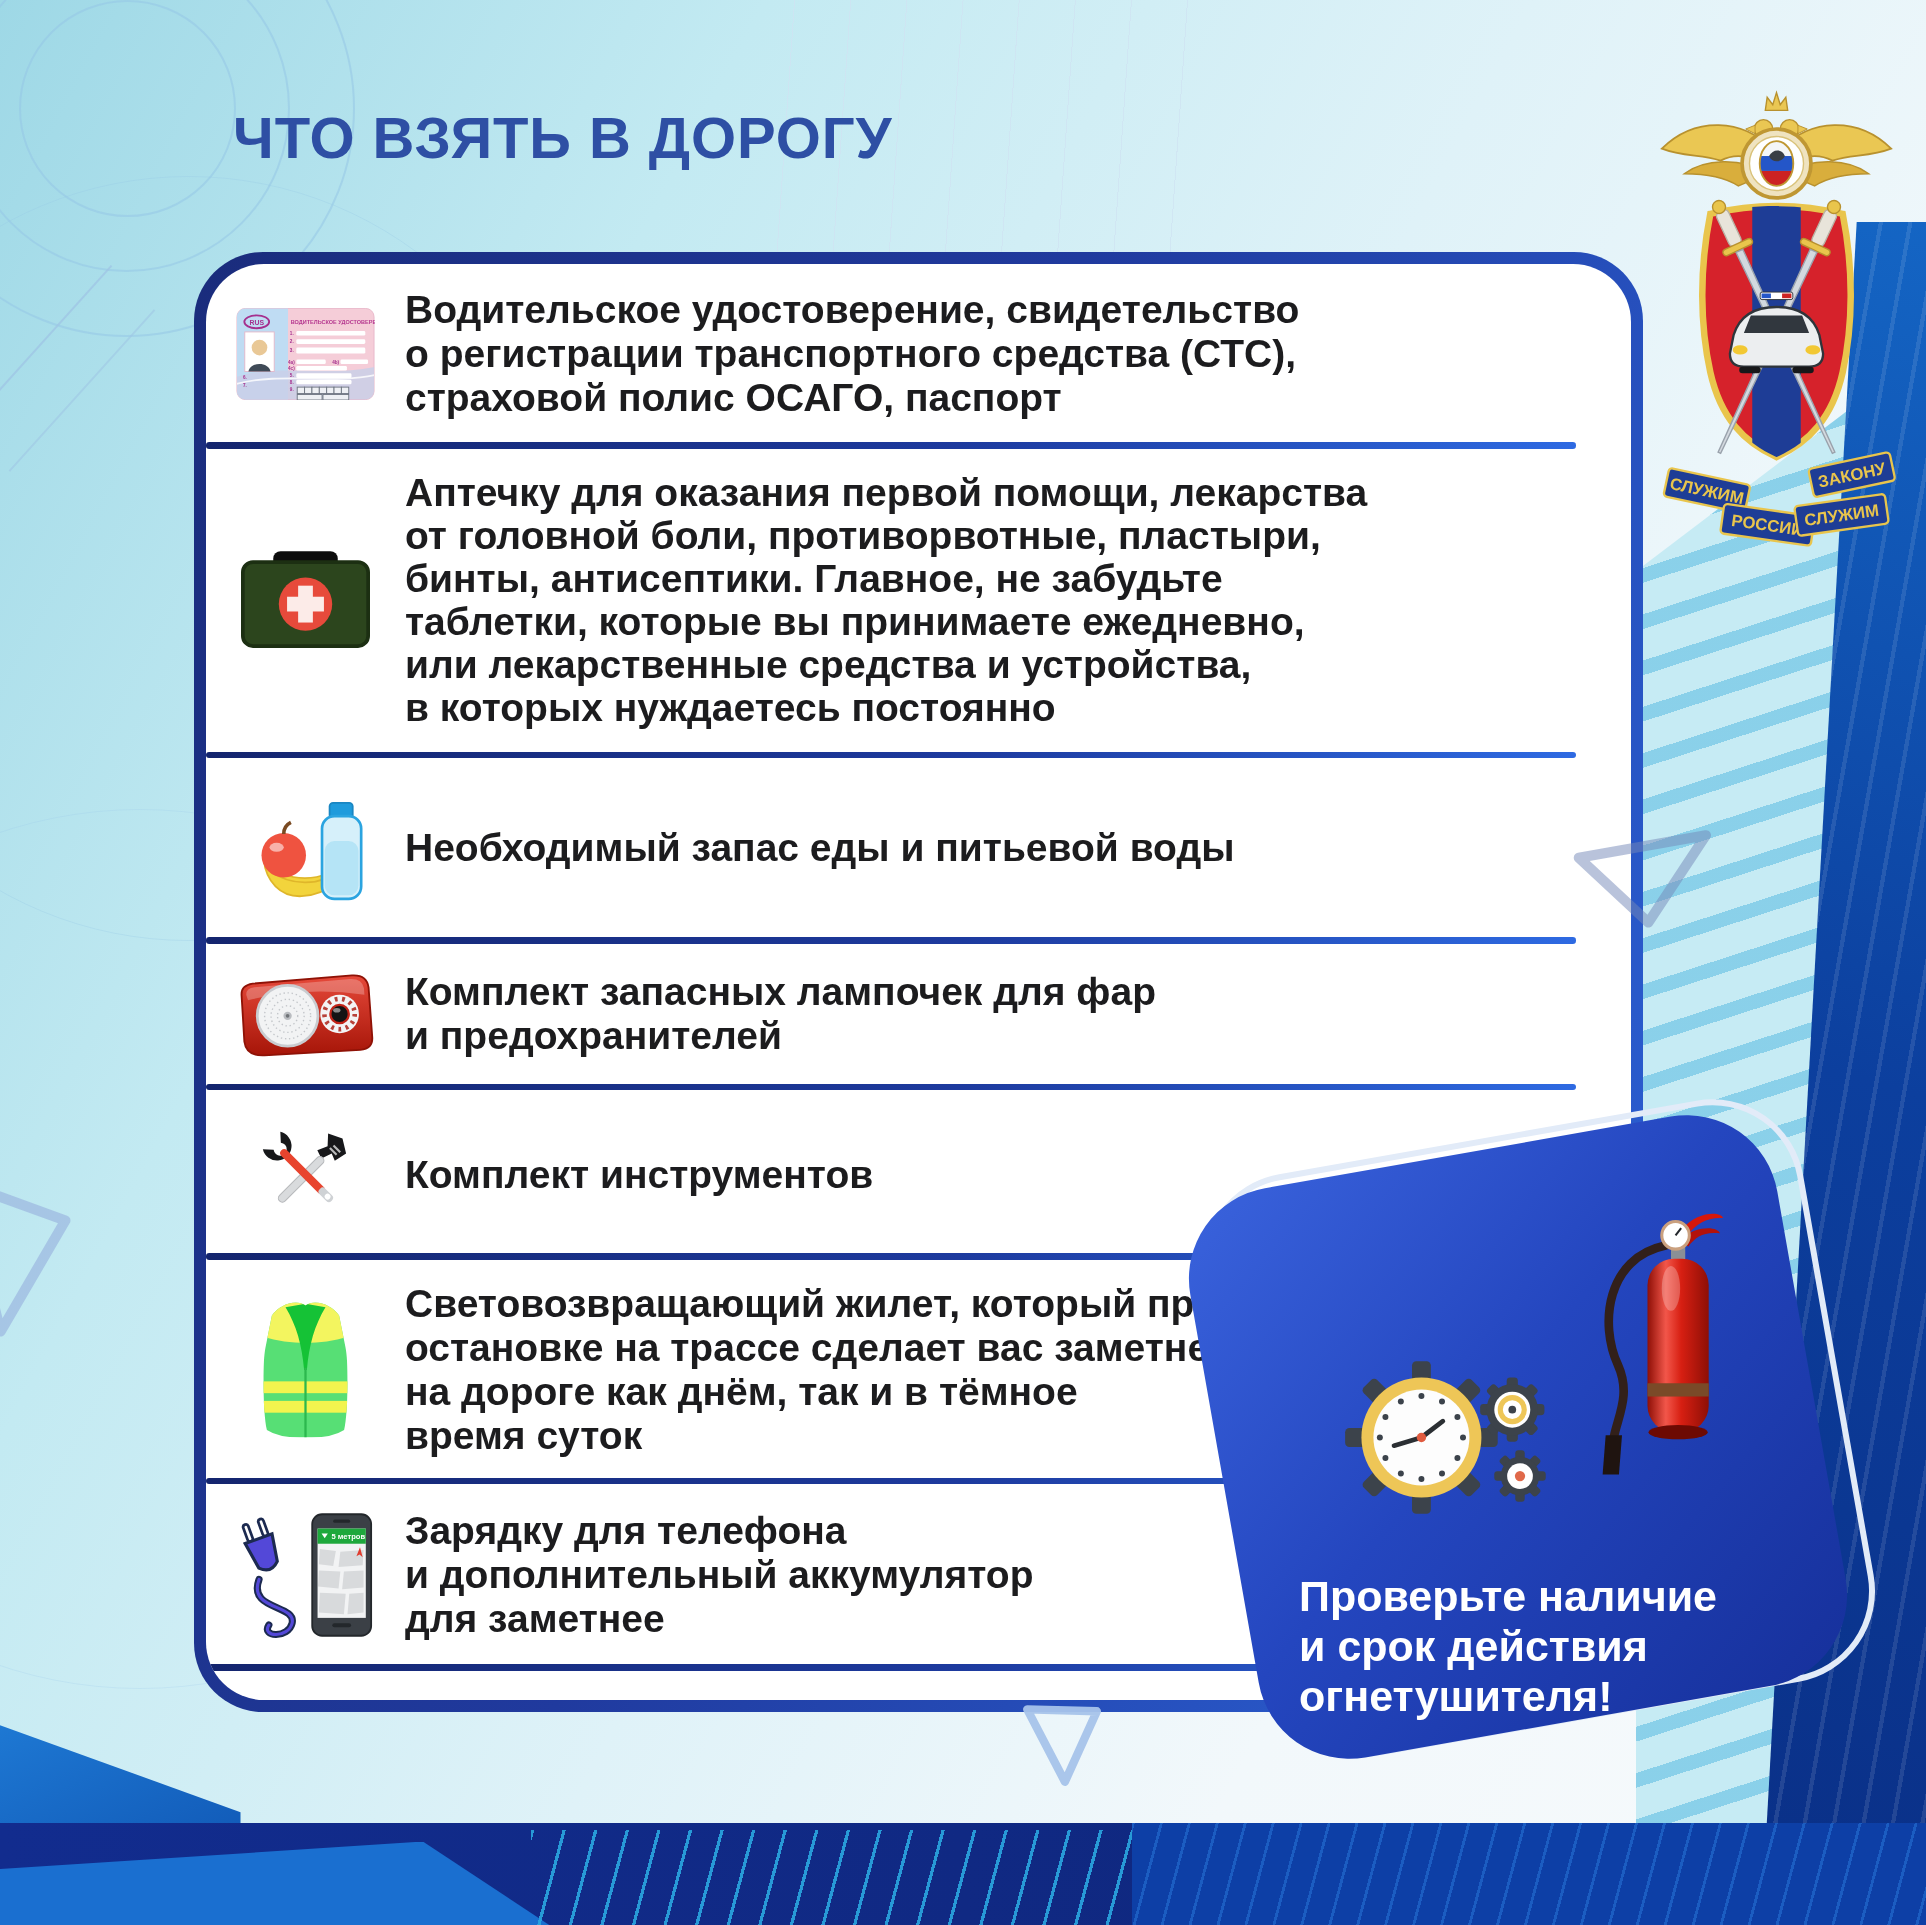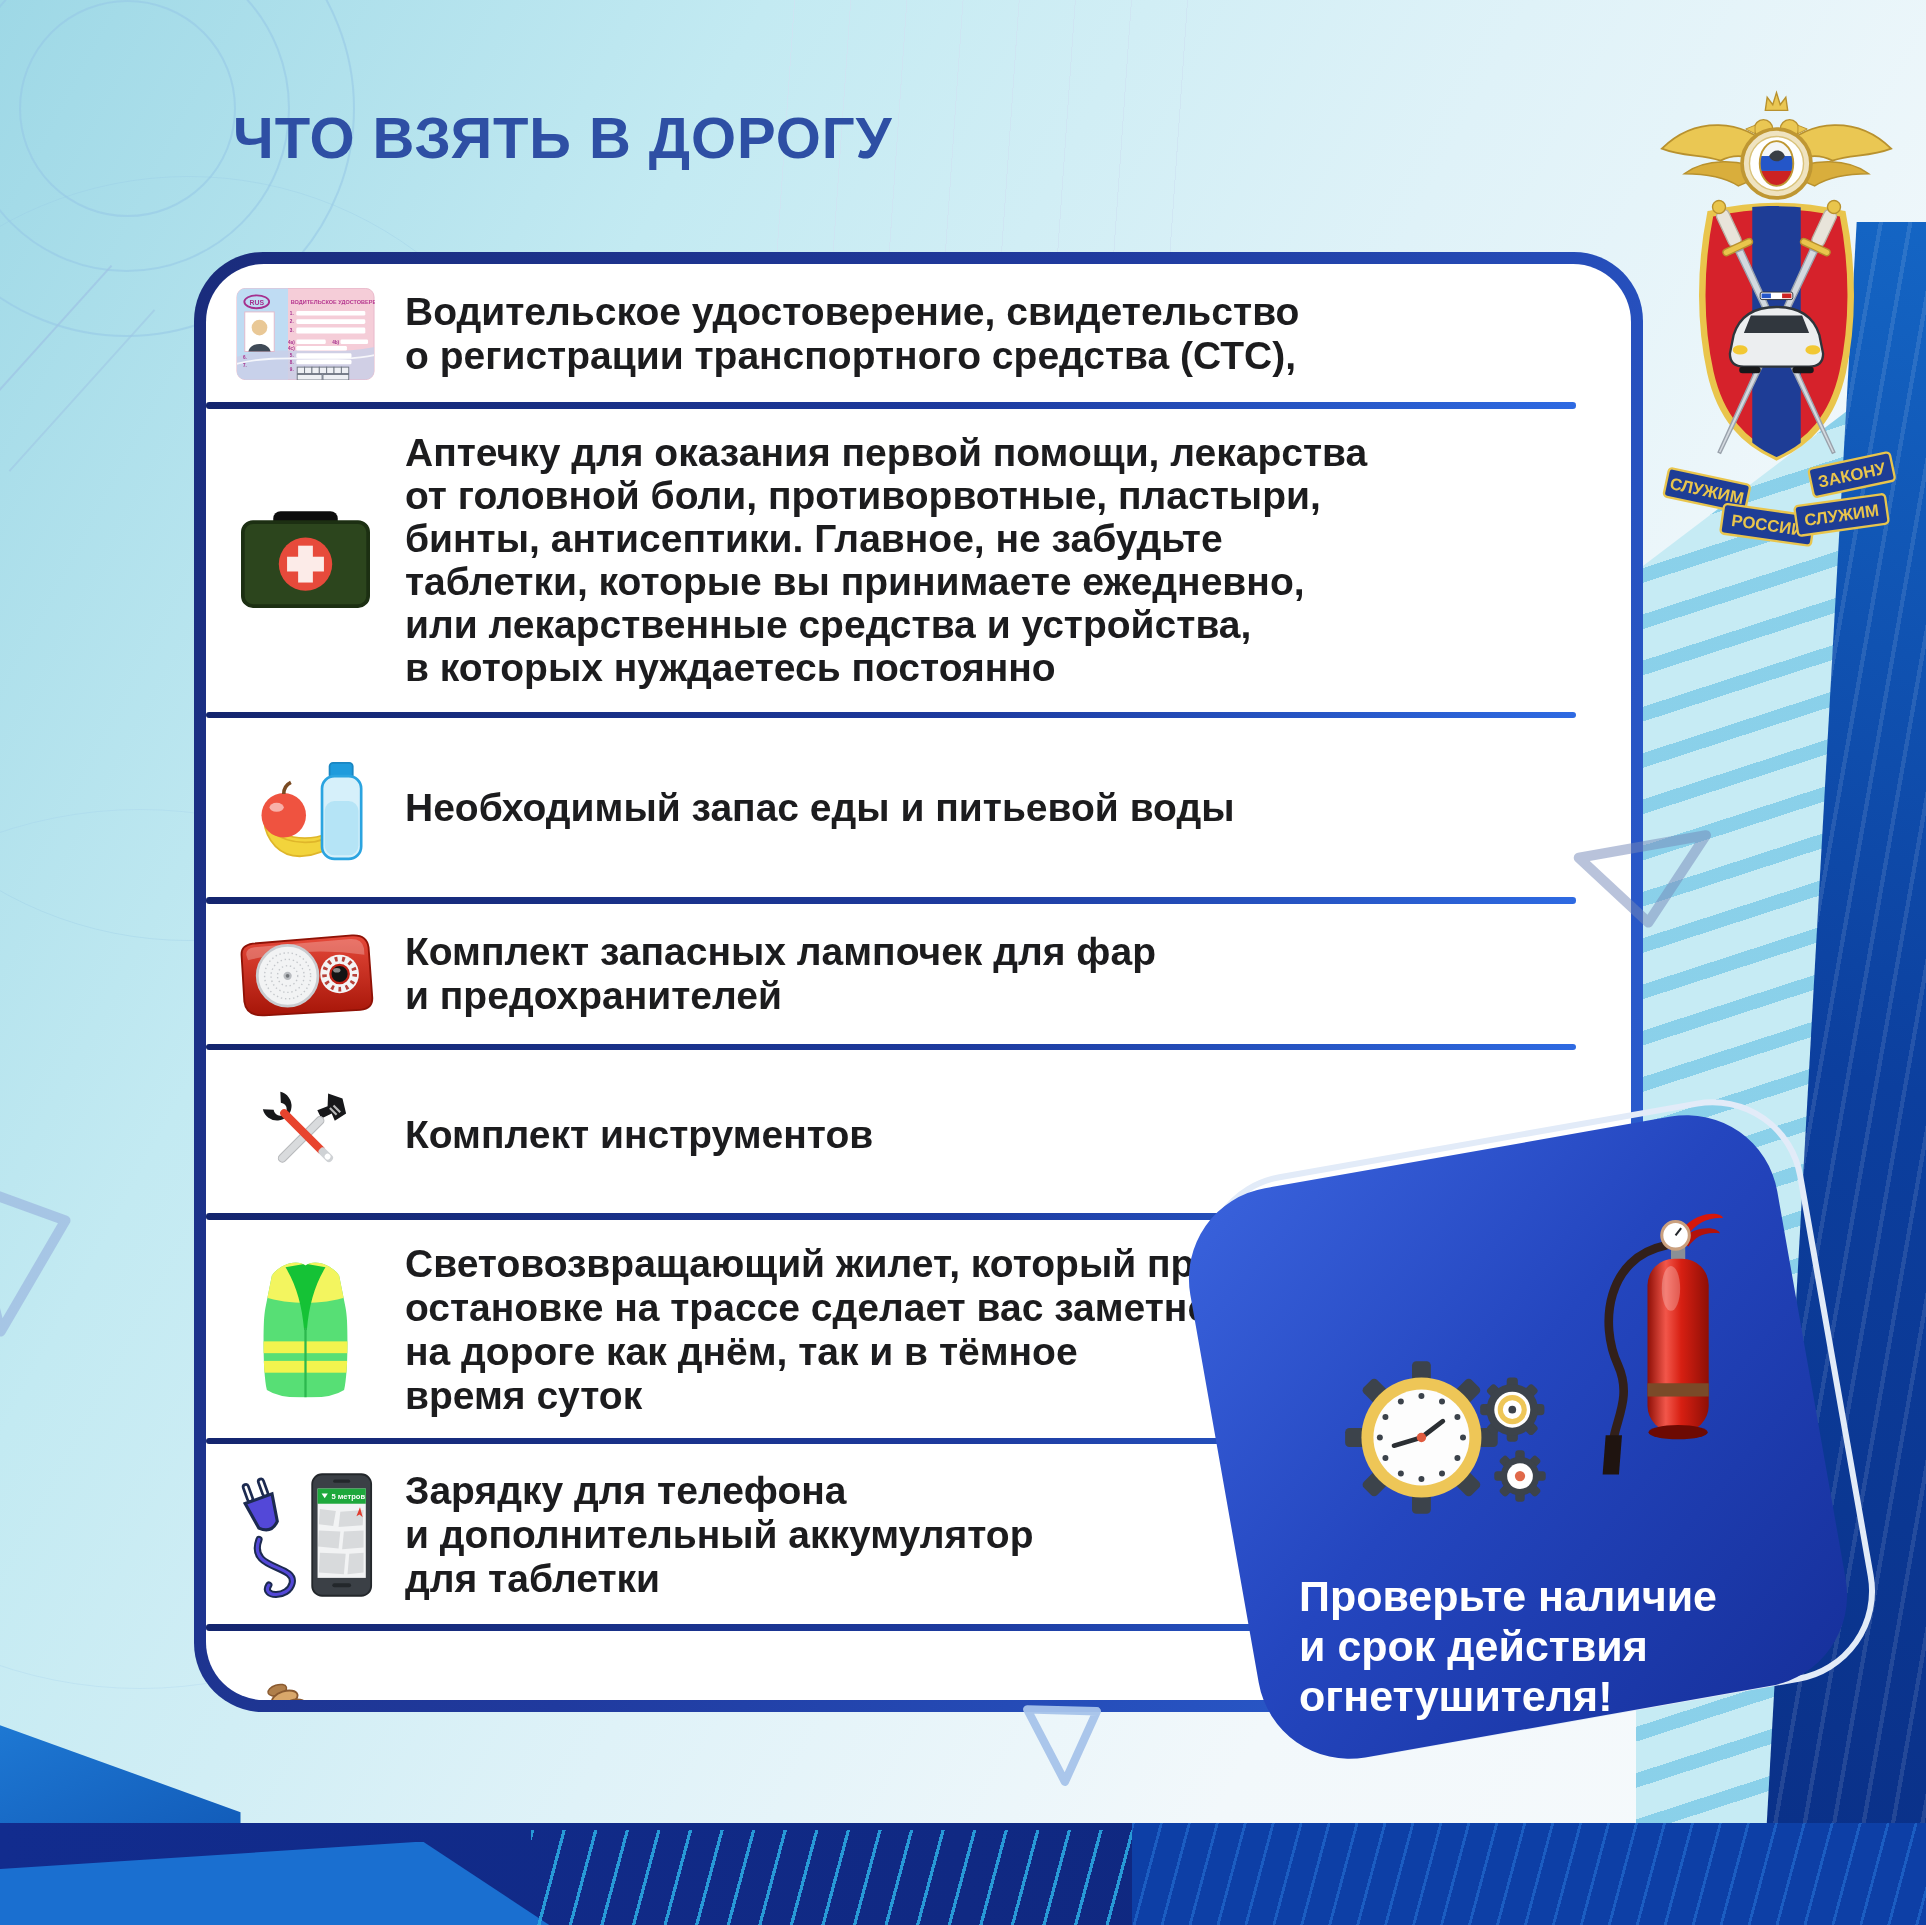--- a/index.html
+++ b/index.html
@@ -247,20 +247,21 @@
                 <rect x="212" y="172" width="16" height="14"></rect>
               <rect x="228" y="172" width="16" height="14"></rect>
               <rect x="132" y="188" width="54" height="12"></rect>
                 <rect x="188" y="188" width="56" height="12"></rect>
             </g>
           </svg>
         </div>
         <div class="text-cell">
           <div class="item-line">Водительское удостоверение, свидетельство</div>
           <div class="item-line">о регистрации транспортного средства (СТС),</div>
+          <div class="item-line">страховой полис ОСАГО, паспорт</div>
         </div>
       </div>
       <div class="divider"></div>
 
       <div class="row r2">
         <div class="icon-cell">
           <svg width="129" height="97" viewBox="0 0 280 210">
             <rect x="70" y="0" width="140" height="36" rx="16" fill="#0c0c0c"></rect>
             <rect x="4" y="24" width="272" height="182" rx="22" fill="#2c451d" stroke="#1c2f12" stroke-width="8"></rect>
             <circle cx="140" cy="115" r="58" fill="#e74a3b"></circle>
@@ -402,21 +403,21 @@
               <polygon points="202,190 260,192 256,238 200,234"></polygon>
               <polygon points="268,192 300,190 300,234 264,238"></polygon>
             </g>
             <path d="M284,108 L292,88 L298,110 L291,104 Z" fill="#e03c2e"></path>
             <rect x="230" y="258" width="42" height="9" rx="4.5" fill="#23272b"></rect>
           </svg>
         </div>
         <div class="text-cell">
           <div class="item-line">Зарядку для телефона</div>
           <div class="item-line">и дополнительный аккумулятор</div>
-          <div class="item-line">для таблетки</div>
+          <div class="item-line">для заметнее</div>
         </div>
       </div>
       <div class="divider"></div>
 
       <div class="row r8">
         <div class="icon-cell">
           <svg width="111" height="111" viewBox="0 0 300 300">
             <g transform="rotate(-42 150 150)">
               <ellipse cx="150" cy="36" rx="26" ry="14" fill="#b07f4a" stroke="#8a5a30" stroke-width="4" transform="rotate(24 150 36)"></ellipse>
               <ellipse cx="150" cy="66" rx="36" ry="19" fill="#d9a76a" stroke="#8a5a30" stroke-width="5" transform="rotate(24 150 66)"></ellipse>

